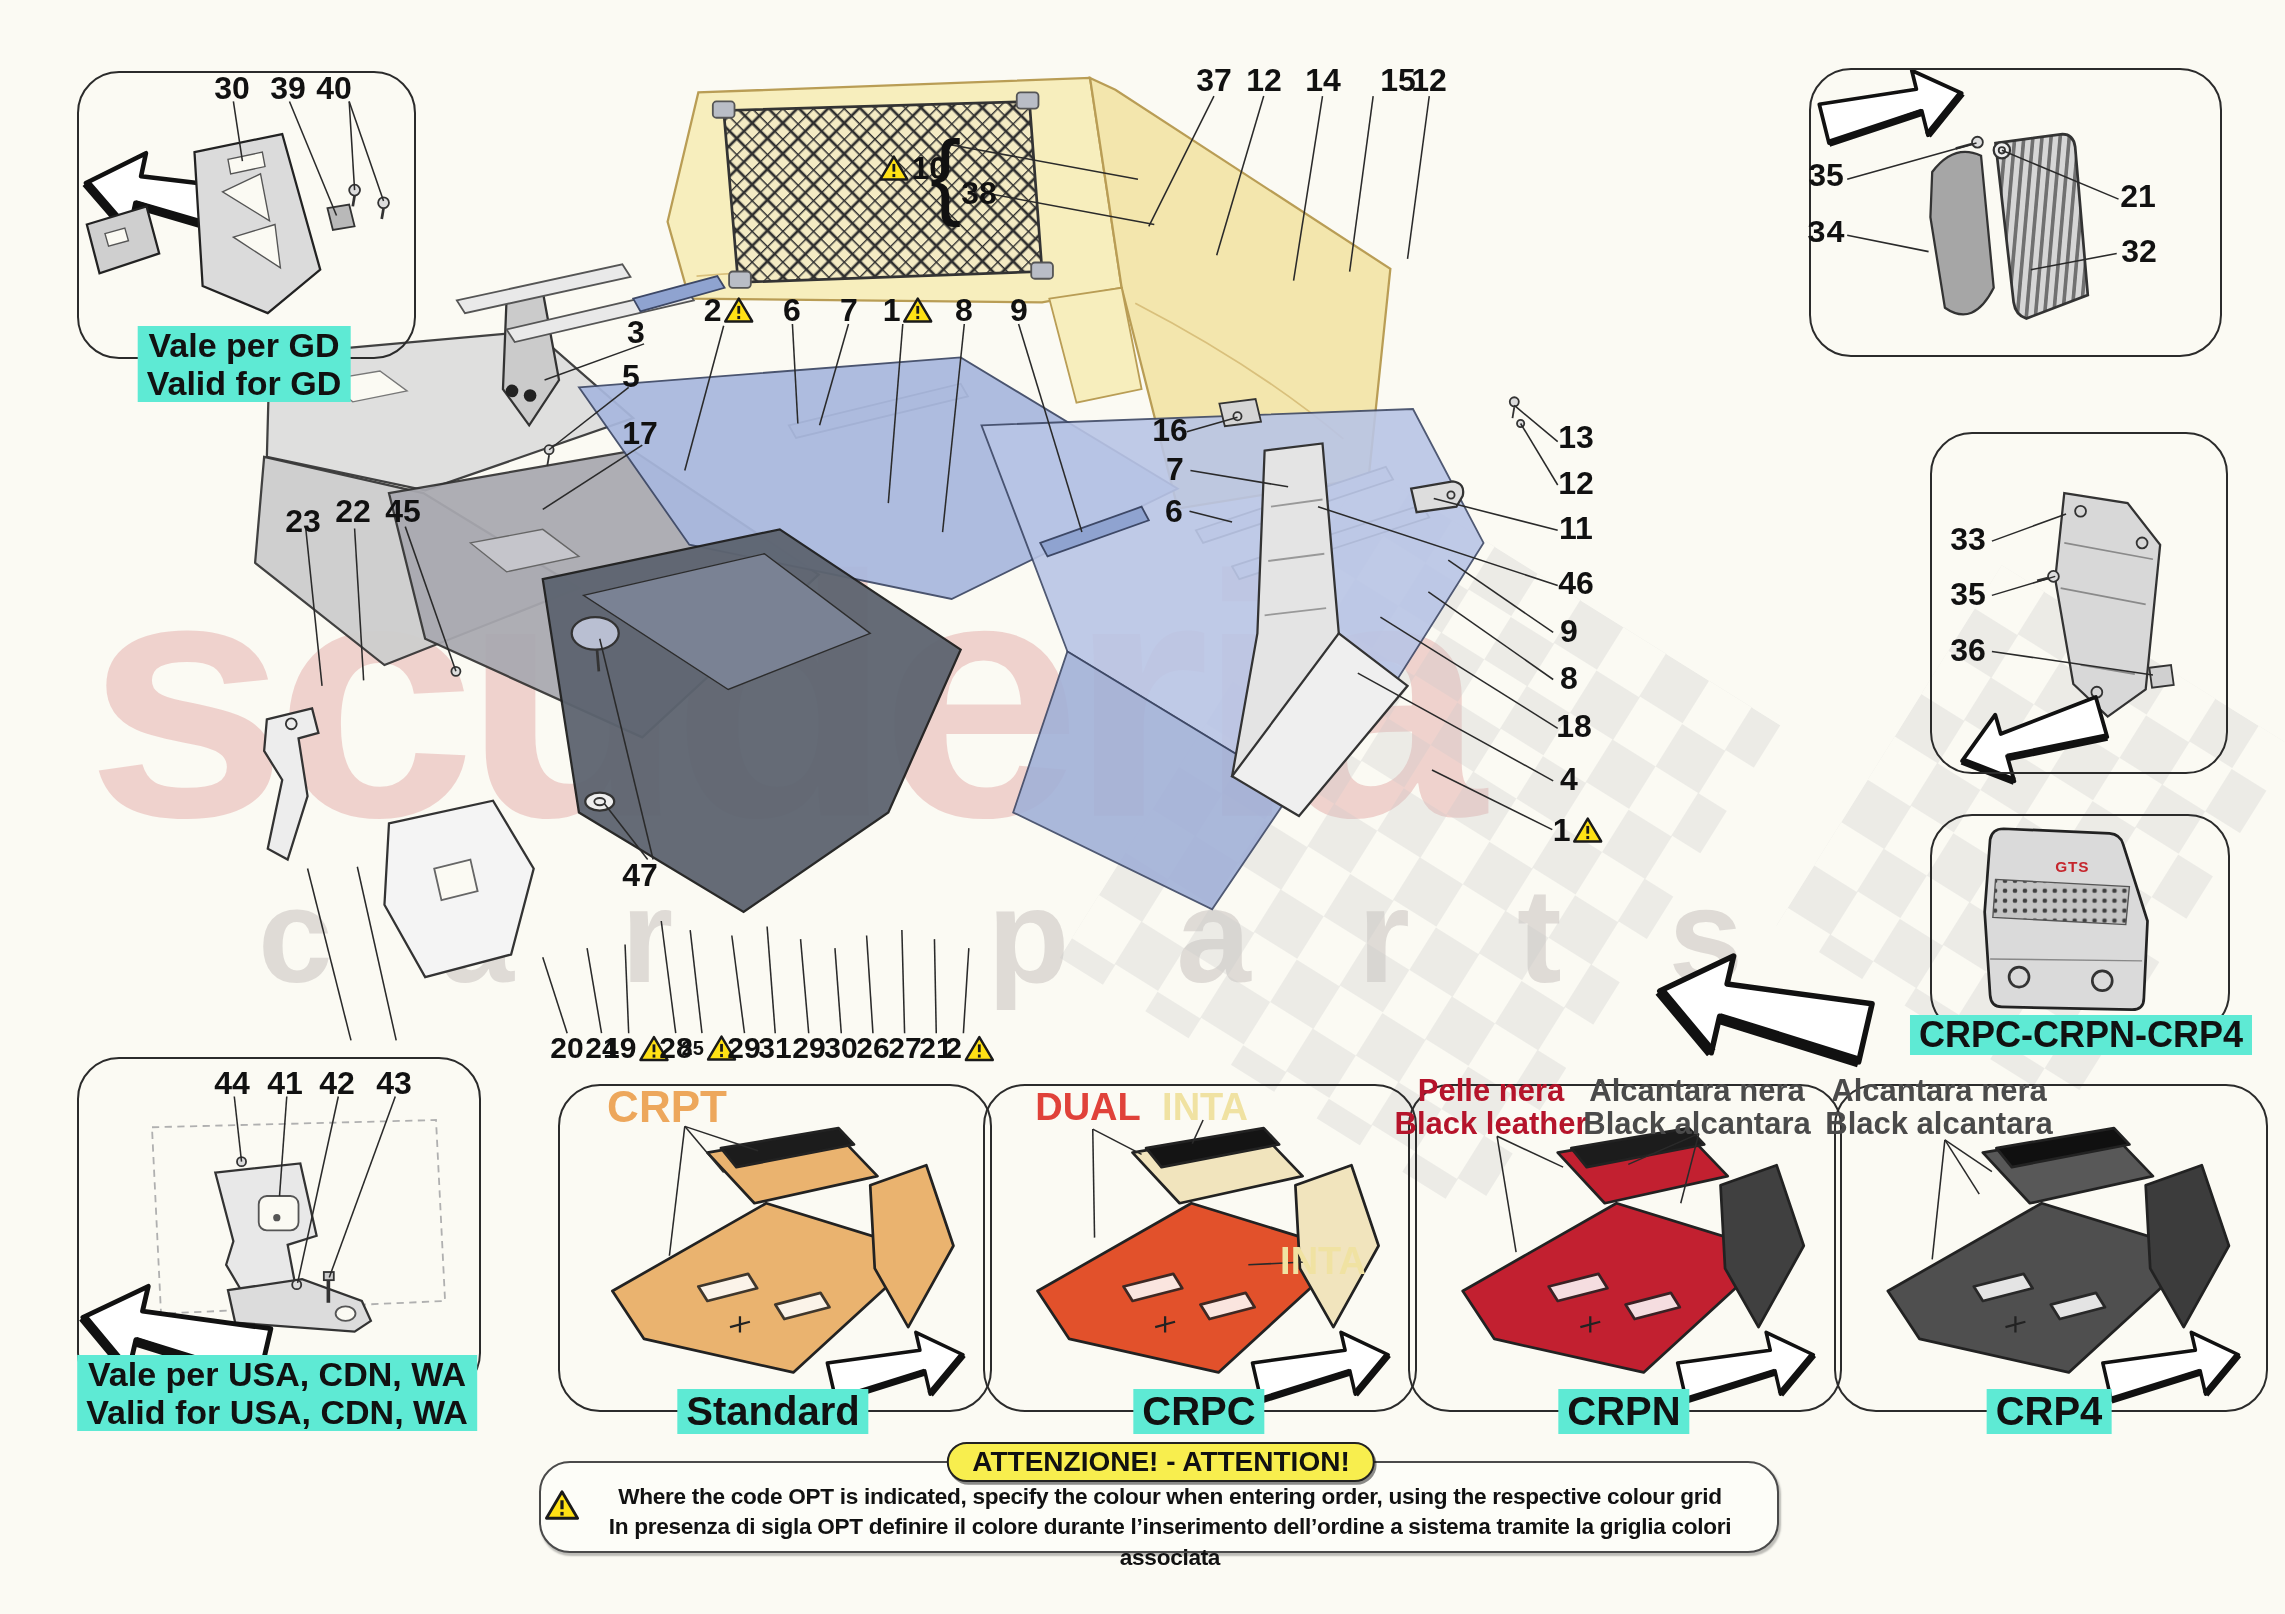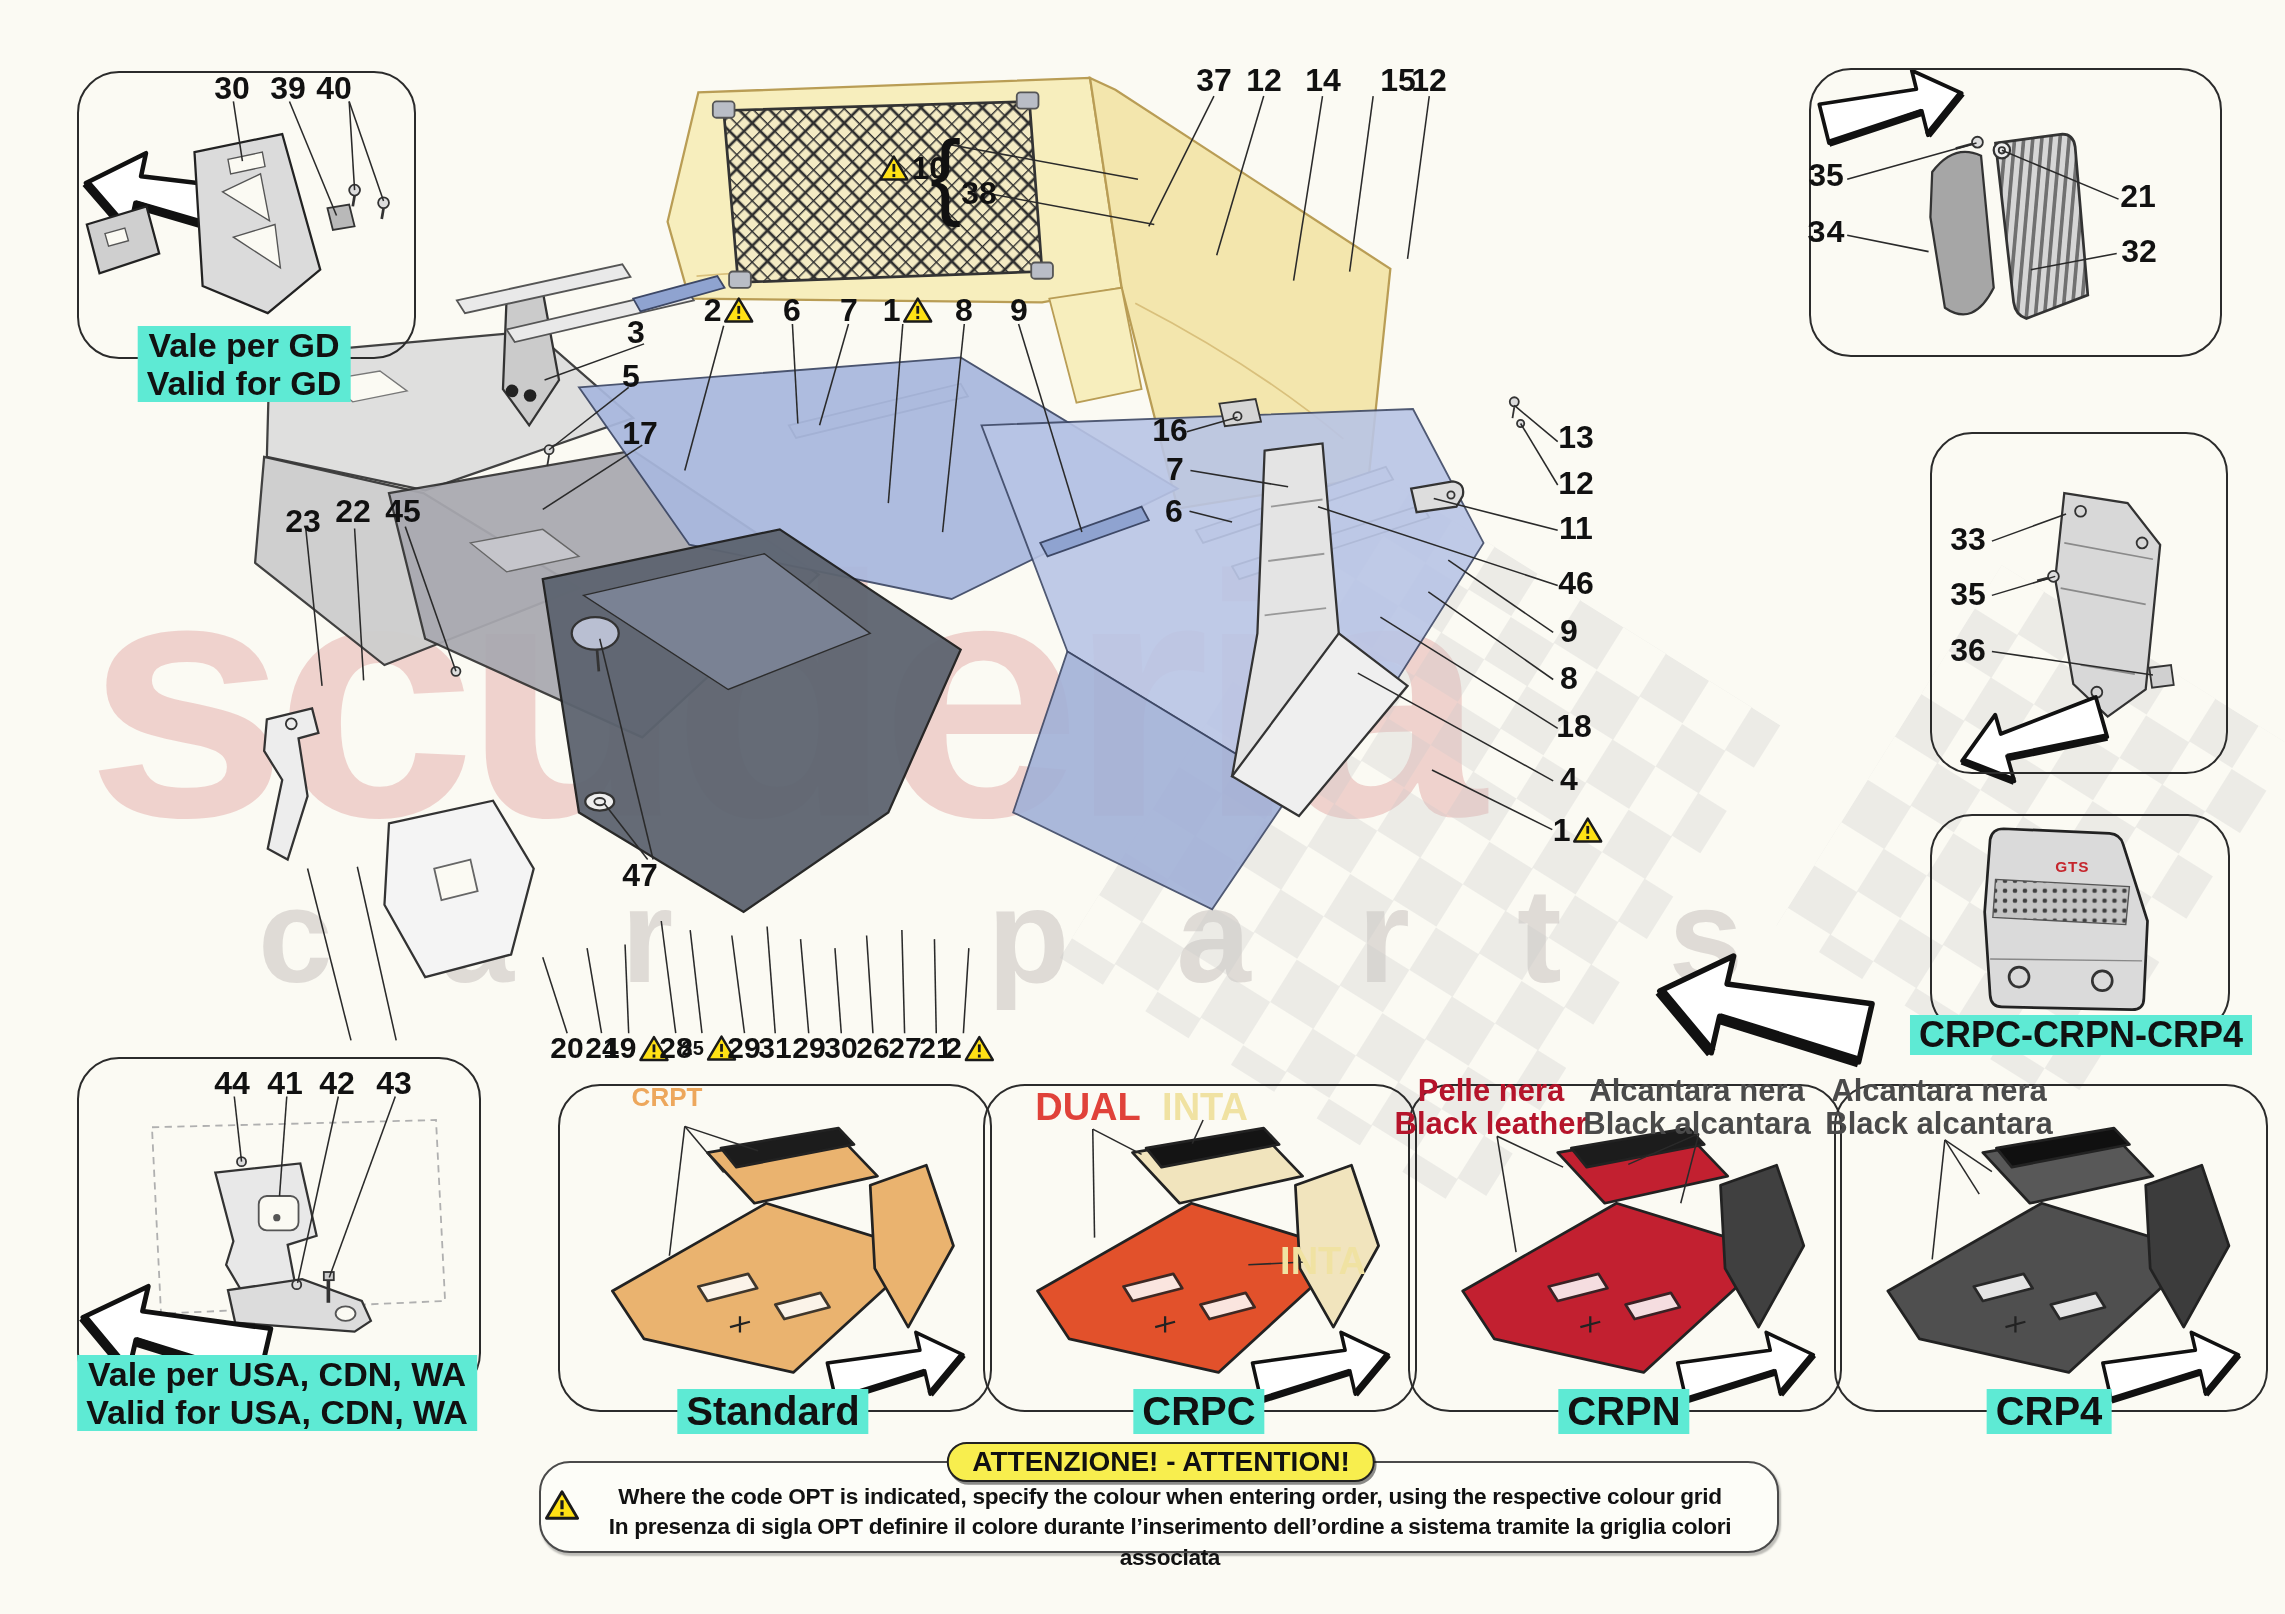--- a/index.html
+++ b/index.html
@@ -325,21 +325,21 @@
 <div class="cap" style="left:277px;top:1355px;font-size:34px">
   <div>Vale per USA, CDN, WA</div>
     <div>Valid for USA, CDN, WA</div>
 </div>
 <div class="cap" style="left:2081px;top:1015px;font-size:36px">CRPC-CRPN-CRP4</div>
 <div class="cap" style="left:773px;top:1389px;font-size:40px">Standard</div>
 <div class="cap" style="left:1199px;top:1389px;font-size:40px">CRPC</div>
 <div class="cap" style="left:1624px;top:1389px;font-size:40px">CRPN</div>
 <div class="cap" style="left:2049px;top:1389px;font-size:40px">CRP4</div>
 
-<div class="tag" style="left: 667px; top: 1084px; font-size: 26px; color: rgb(237, 167, 92);">CRPT</div>
+<div class="tag" style="left: 667px; top: 1084px; font-size: 44px; color: rgb(237, 167, 92);">CRPT</div>
 <div class="tag" style="left: 1088px; top: 1087px; font-size: 38px; color: rgb(224, 66, 58);">DUAL</div>
 <div class="tag" style="left: 1205px; top: 1087px; font-size: 38px; color: rgb(240, 226, 162);">INTA</div>
 <div class="tag" style="left: 1323px; top: 1241px; font-size: 38px; color: rgb(240, 226, 162);">INTA</div>
 <div class="tag" style="left: 1491px; top: 1075px; font-size: 31px; color: rgb(181, 20, 43);">
   <div>Pelle nera</div>
     <div>Black leather</div>
 </div>
 <div class="tag" style="left: 1697px; top: 1075px; font-size: 31px; color: rgb(74, 74, 74);">
   <div>Alcantara nera</div>
     <div>Black alcantara</div>

